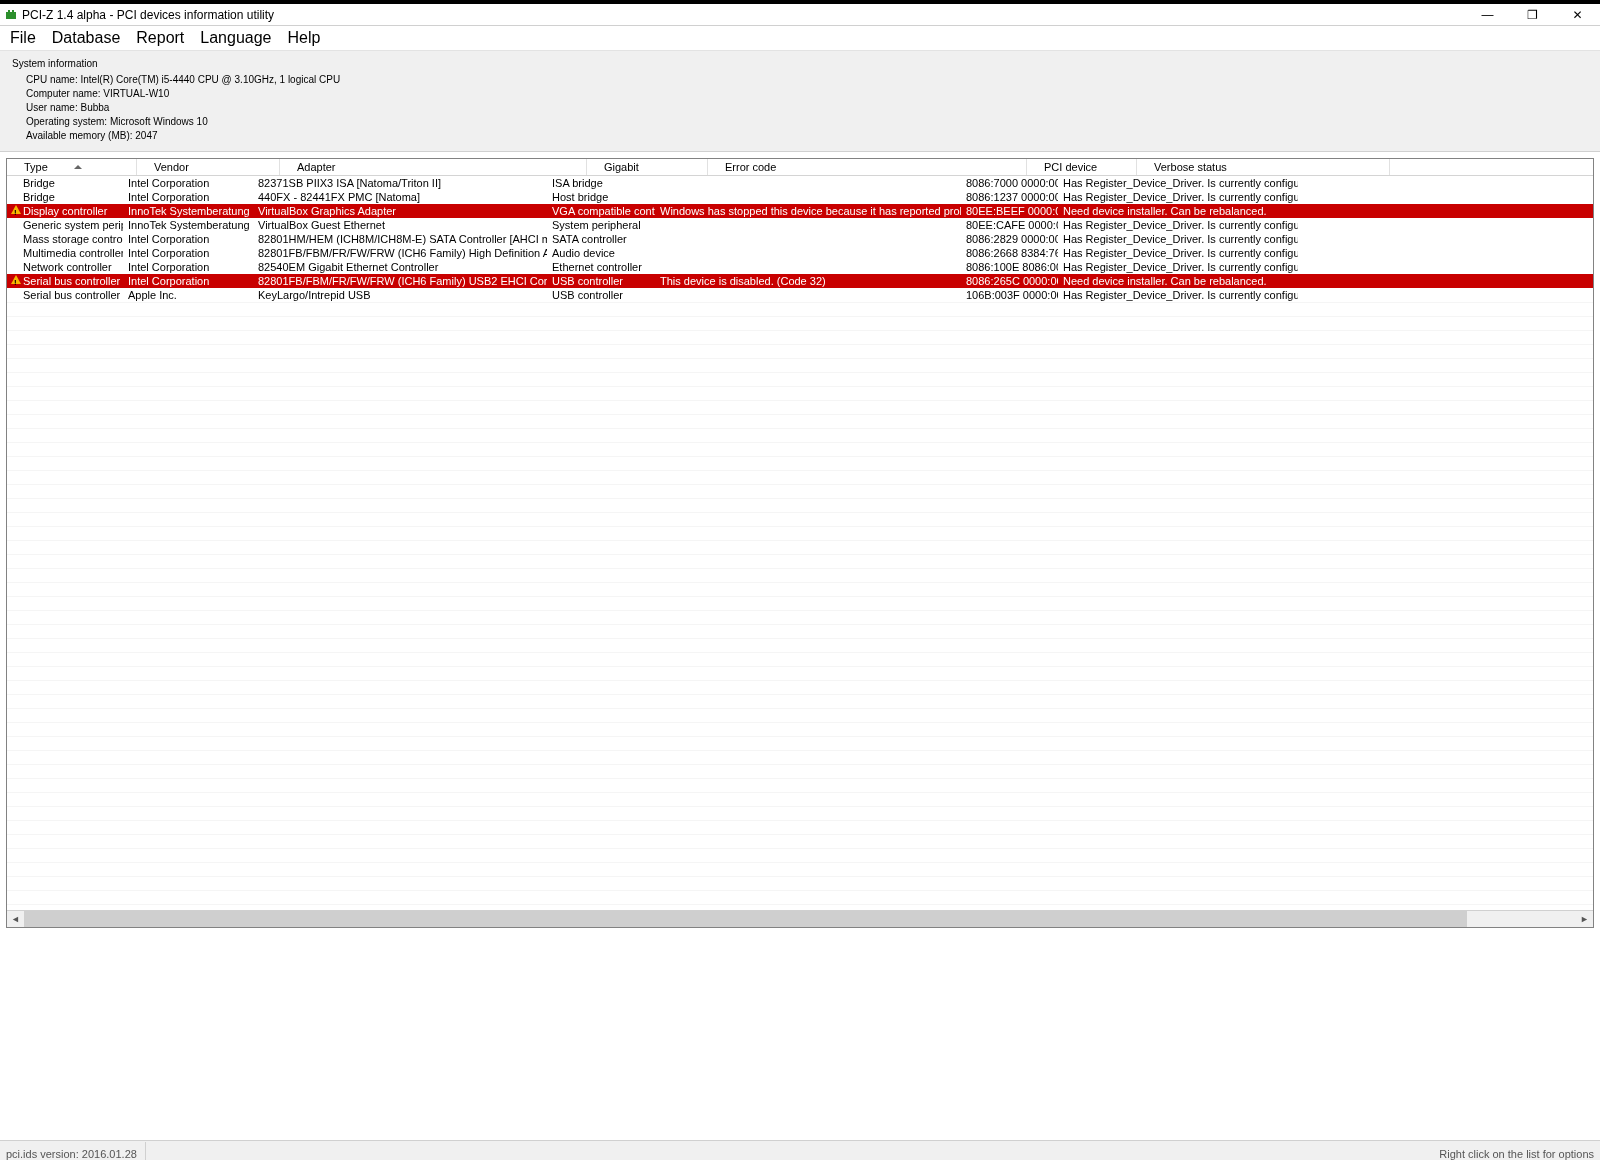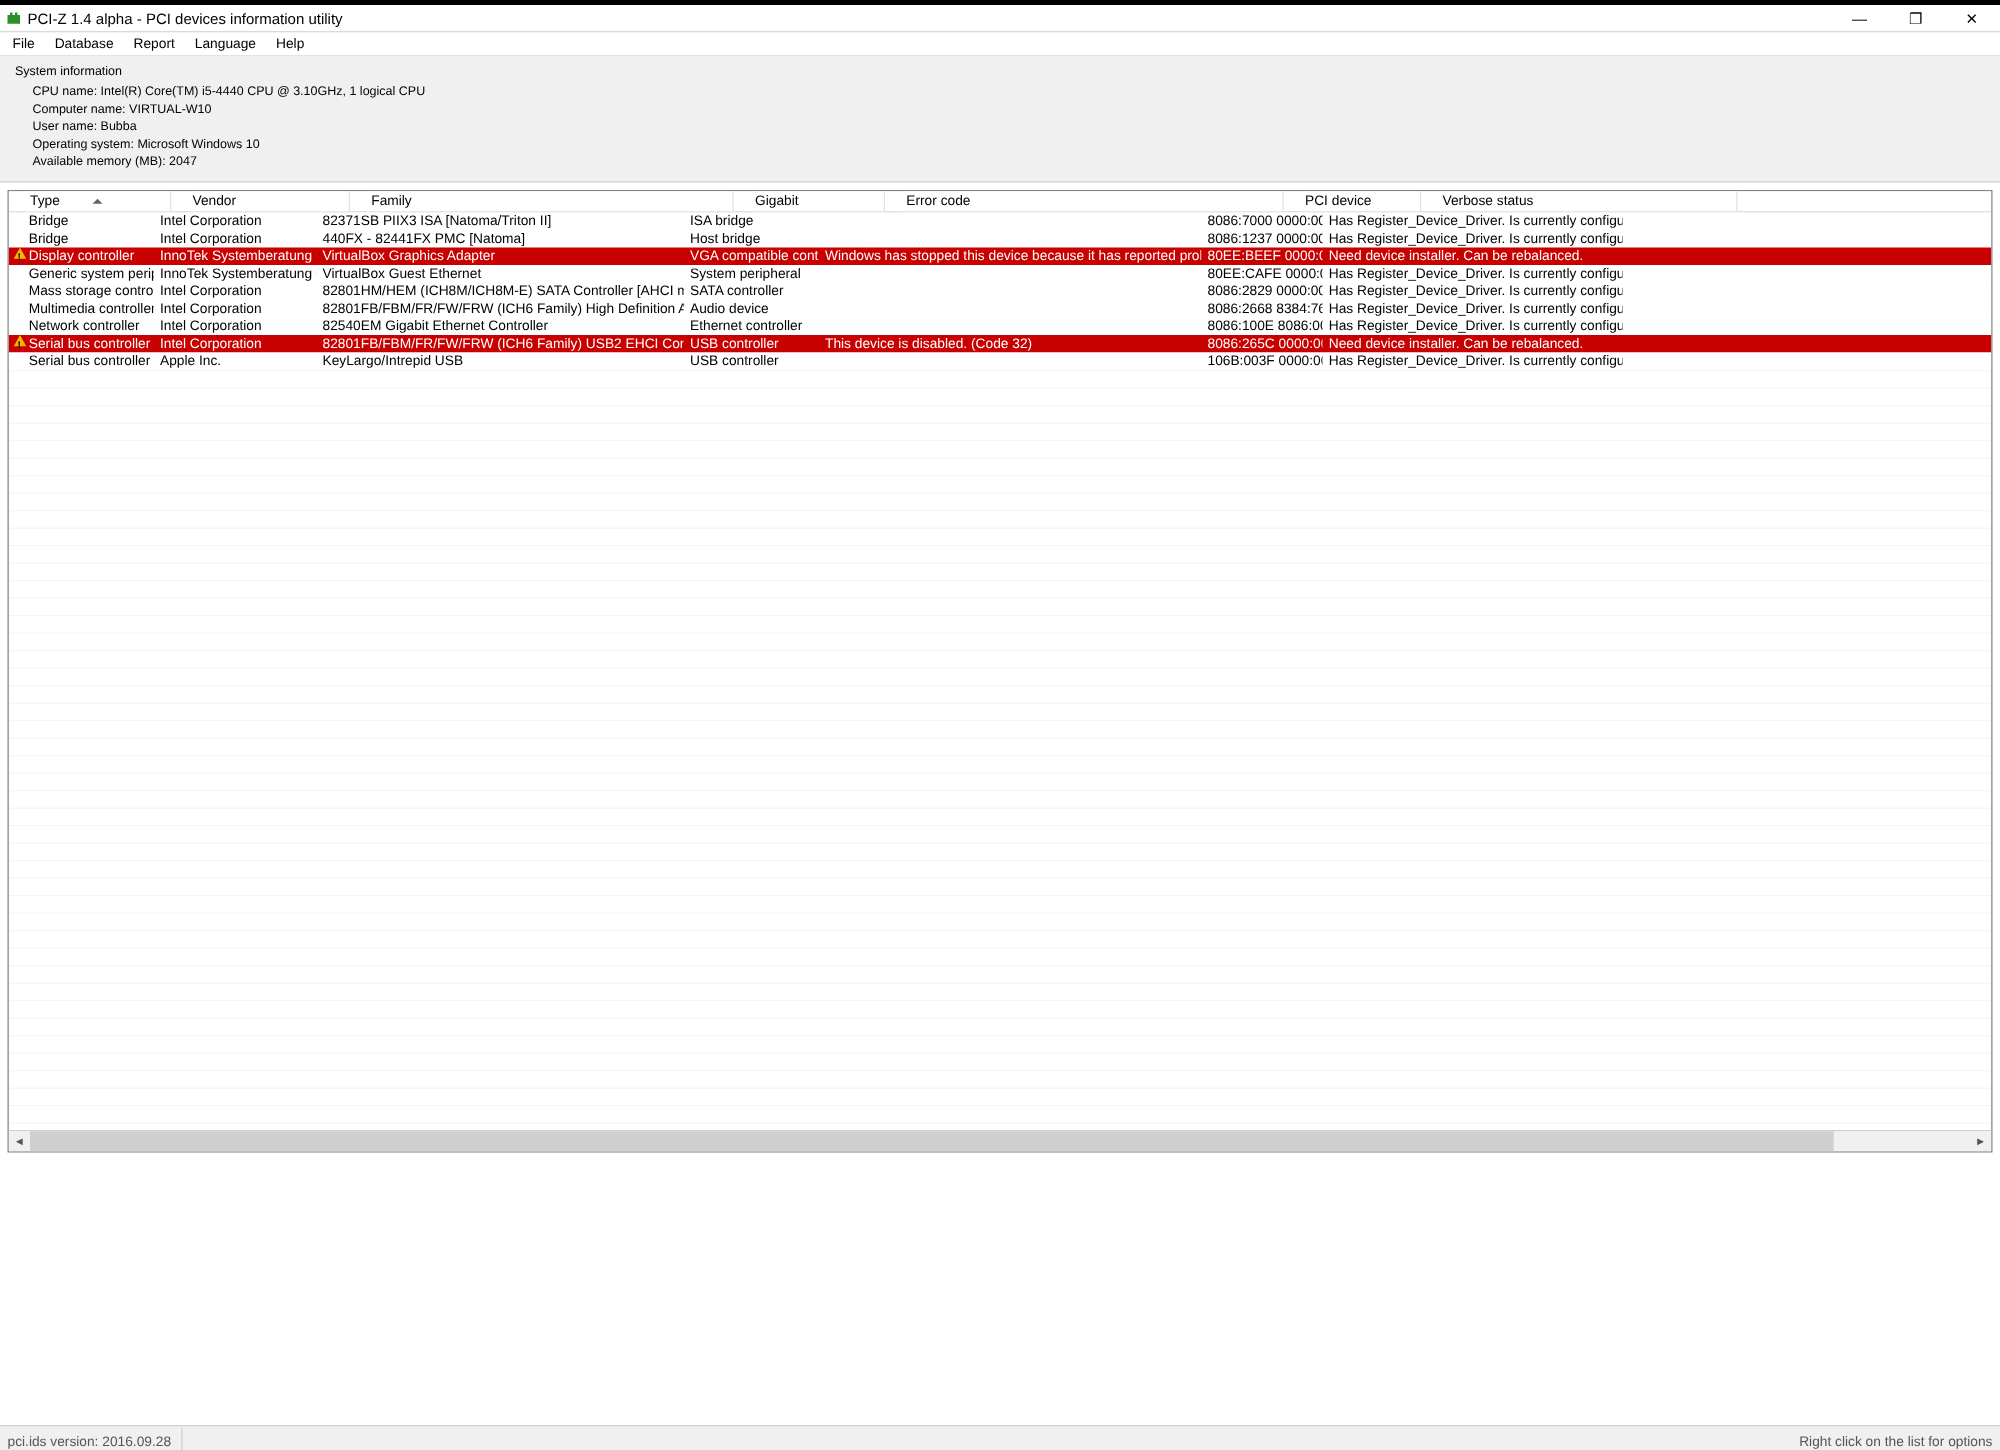--- a/index.html
+++ b/index.html
@@ -11,21 +11,21 @@
   .blackbar { background:#000; height:4px; width:100%; }
   .titlebar {
     display:flex; align-items:center; height:22px; background:#fff;
     border-bottom:1px solid #d0d0d0; padding-left:4px;
   }
   .titlebar .icon { width:14px; height:14px; margin-right:4px; display:flex; align-items:center; justify-content:center; }
   .title-text { font-size:12px; }
   .titlebar .spacer { flex:1; }
   .win-btn { width:45px; height:22px; display:flex; align-items:center; justify-content:center; font-size:12px; }
   .menubar { display:flex; gap:16px; padding:3px 8px 3px 10px; background:#fff; border-bottom:1px solid #e3e3e3; }
-  .menubar span { font-size:11px; }
+  .menubar span { font-size:16px; }
   .sysinfo { background:#f0f0f0; padding:6px 10px 8px 10px; font-size:10px; line-height:14px; border-bottom:1px solid #d0d0d0;}
   .sysinfo .hdr { margin-left:2px; margin-bottom:2px;}
   .sysinfo .line { margin-left:16px; }
   .table-area { position:relative; margin:6px 6px 0 6px; border:1px solid #828282; height:770px; background:#fff; overflow:hidden;}
   .thead { display:flex; height:17px; background:#fff; border-bottom:1px solid #d4d4d4; }
   .th { padding:2px 4px; border-right:1px solid #e1e1e1; font-size:11px; overflow:hidden; white-space:nowrap; position:relative; background:#fff;margin-left:13px;}
   .th.sorted::after { content:""; position:absolute; right:50%; top:2px; border:4px solid transparent; border-bottom-color:#666; transform:translateX(50%);}
   .tbody { }
   .tr { display:flex; height:14px; align-items:center; background:#fff; }
   .tr:nth-child(odd) { background:#fff; }
@@ -88,21 +88,21 @@
   <div class="line">Computer name: VIRTUAL-W10</div>
   <div class="line">User name: Bubba</div>
   <div class="line">Operating system: Microsoft Windows 10</div>
   <div class="line">Available memory (MB): 2047</div>
 </div>
 
 <div class="table-area">
   <div class="thead">
     <div class="th col0 sorted">Type</div>
     <div class="th col1">Vendor</div>
-    <div class="th col2">Family</div>
+    <div class="th col2">Adapter</div>
     <div class="th col3">Gigabit</div>
     <div class="th col4">Error code</div>
     <div class="th col5">PCI device</div>
     <div class="th col6">Verbose status</div>
   </div>
   <div class="tbody" id="tbody">
       <div class="tr">
         <div class="td col0 type-indent"><span>Bridge</span></div>
         <div class="td col1">Intel Corporation</div>
         <div class="td col2">82371SB PIIX3 ISA [Natoma/Triton II]</div>
@@ -233,16 +233,16 @@
   <div class="hscroll">
     <div class="arrow">◄</div>
     <div class="track">
         <div class="thumb"></div>
       </div>
     <div class="arrow">►</div>
   </div>
 </div>
 
 <div class="statusbar">
-  <div class="left">pci.ids version: 2016.09.28</div>
+  <div class="left">pci.ids version: 2016.01.28</div>
   <div class="mid"></div>
   <div class="right">Right click on the list for options</div>
 </div>
 
 </body></html>

